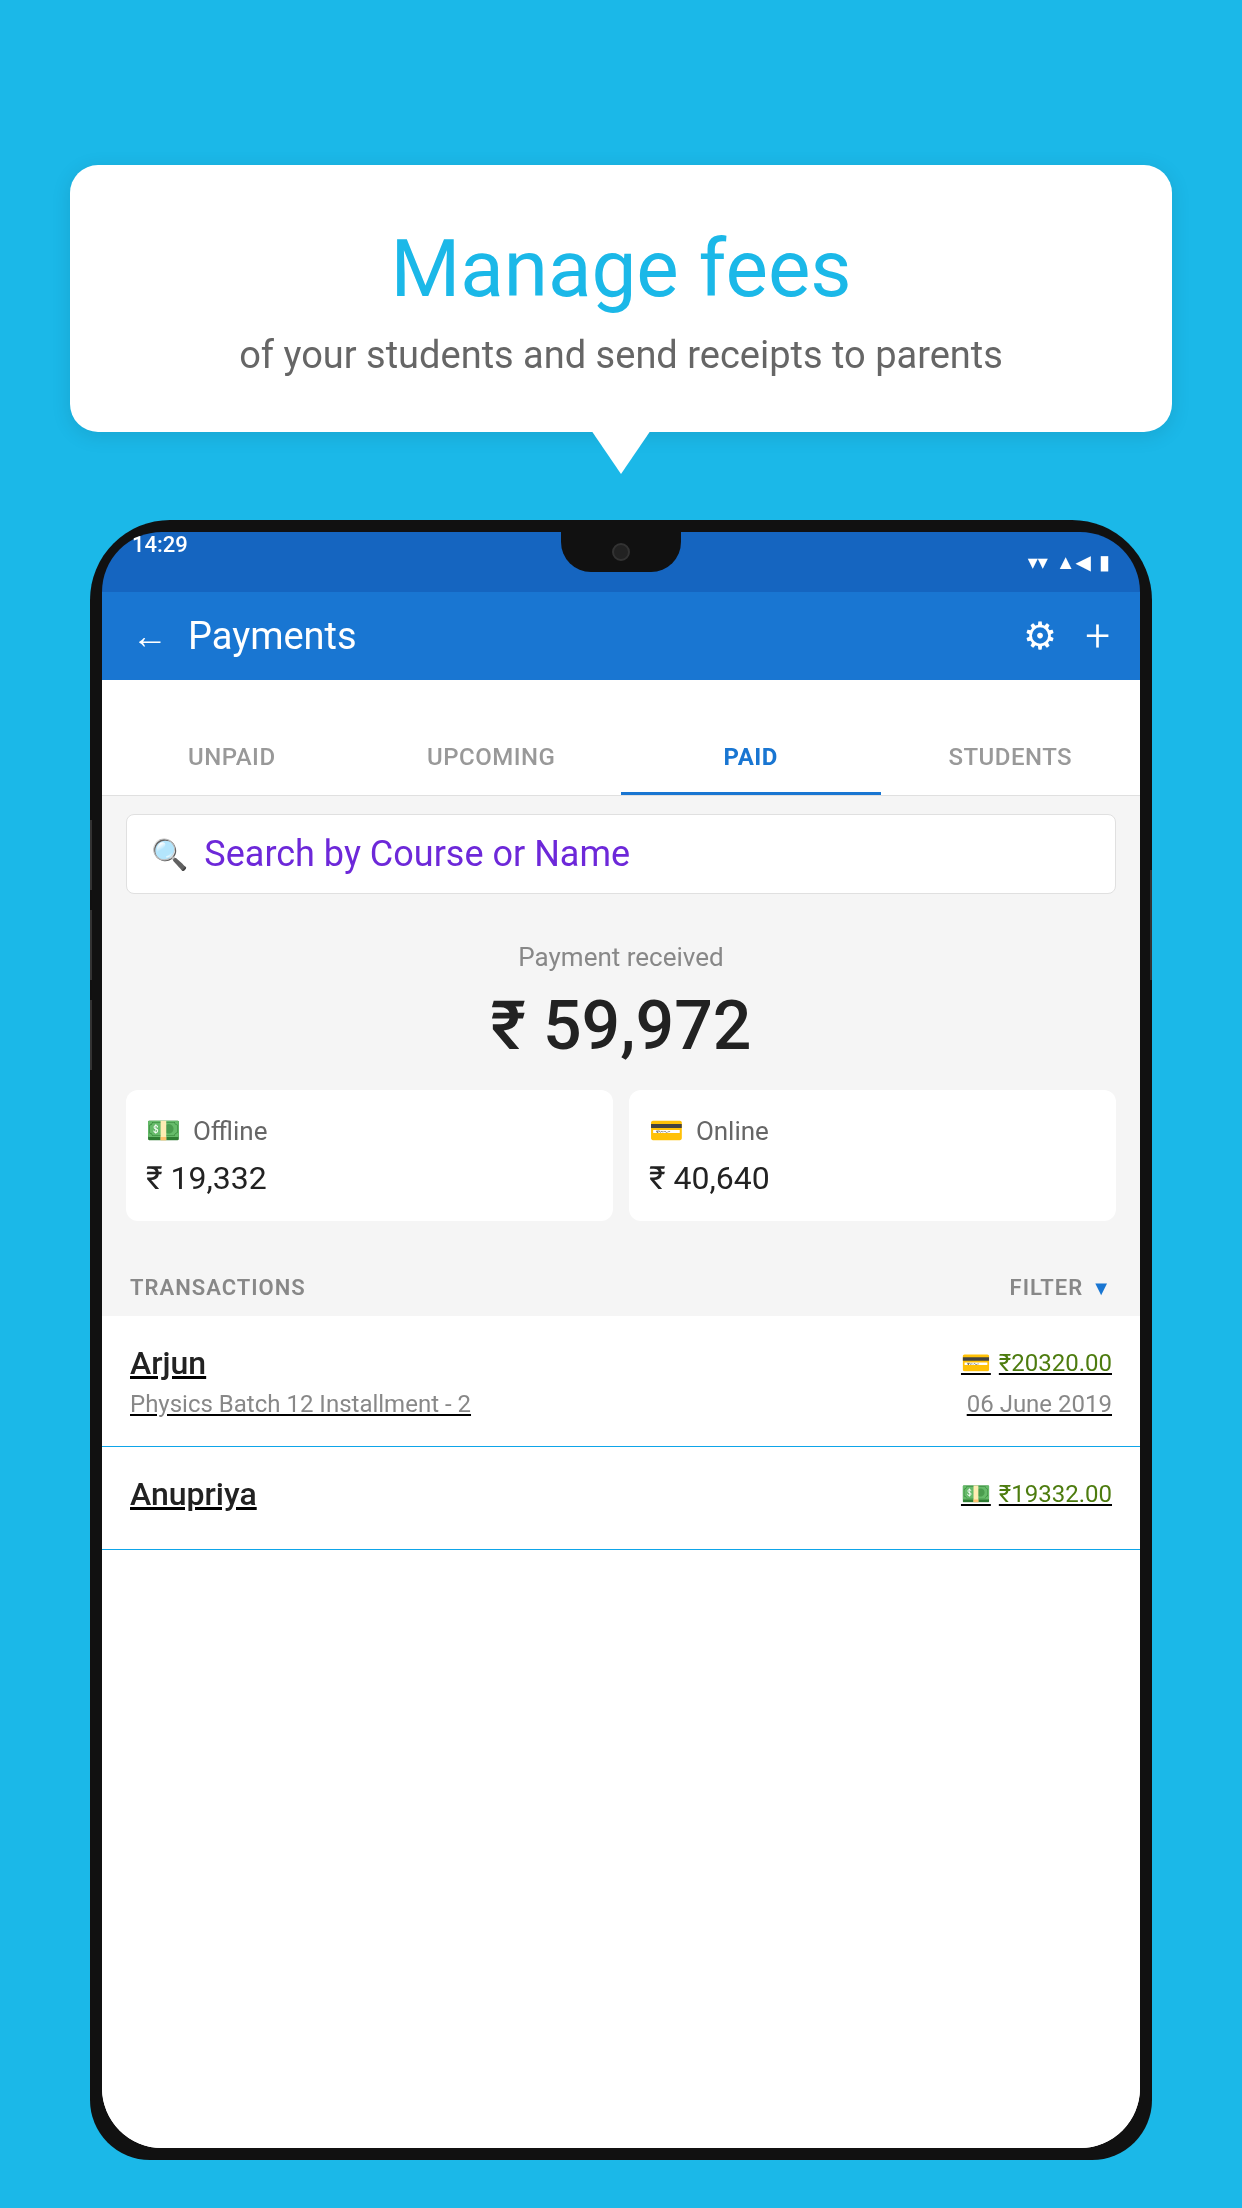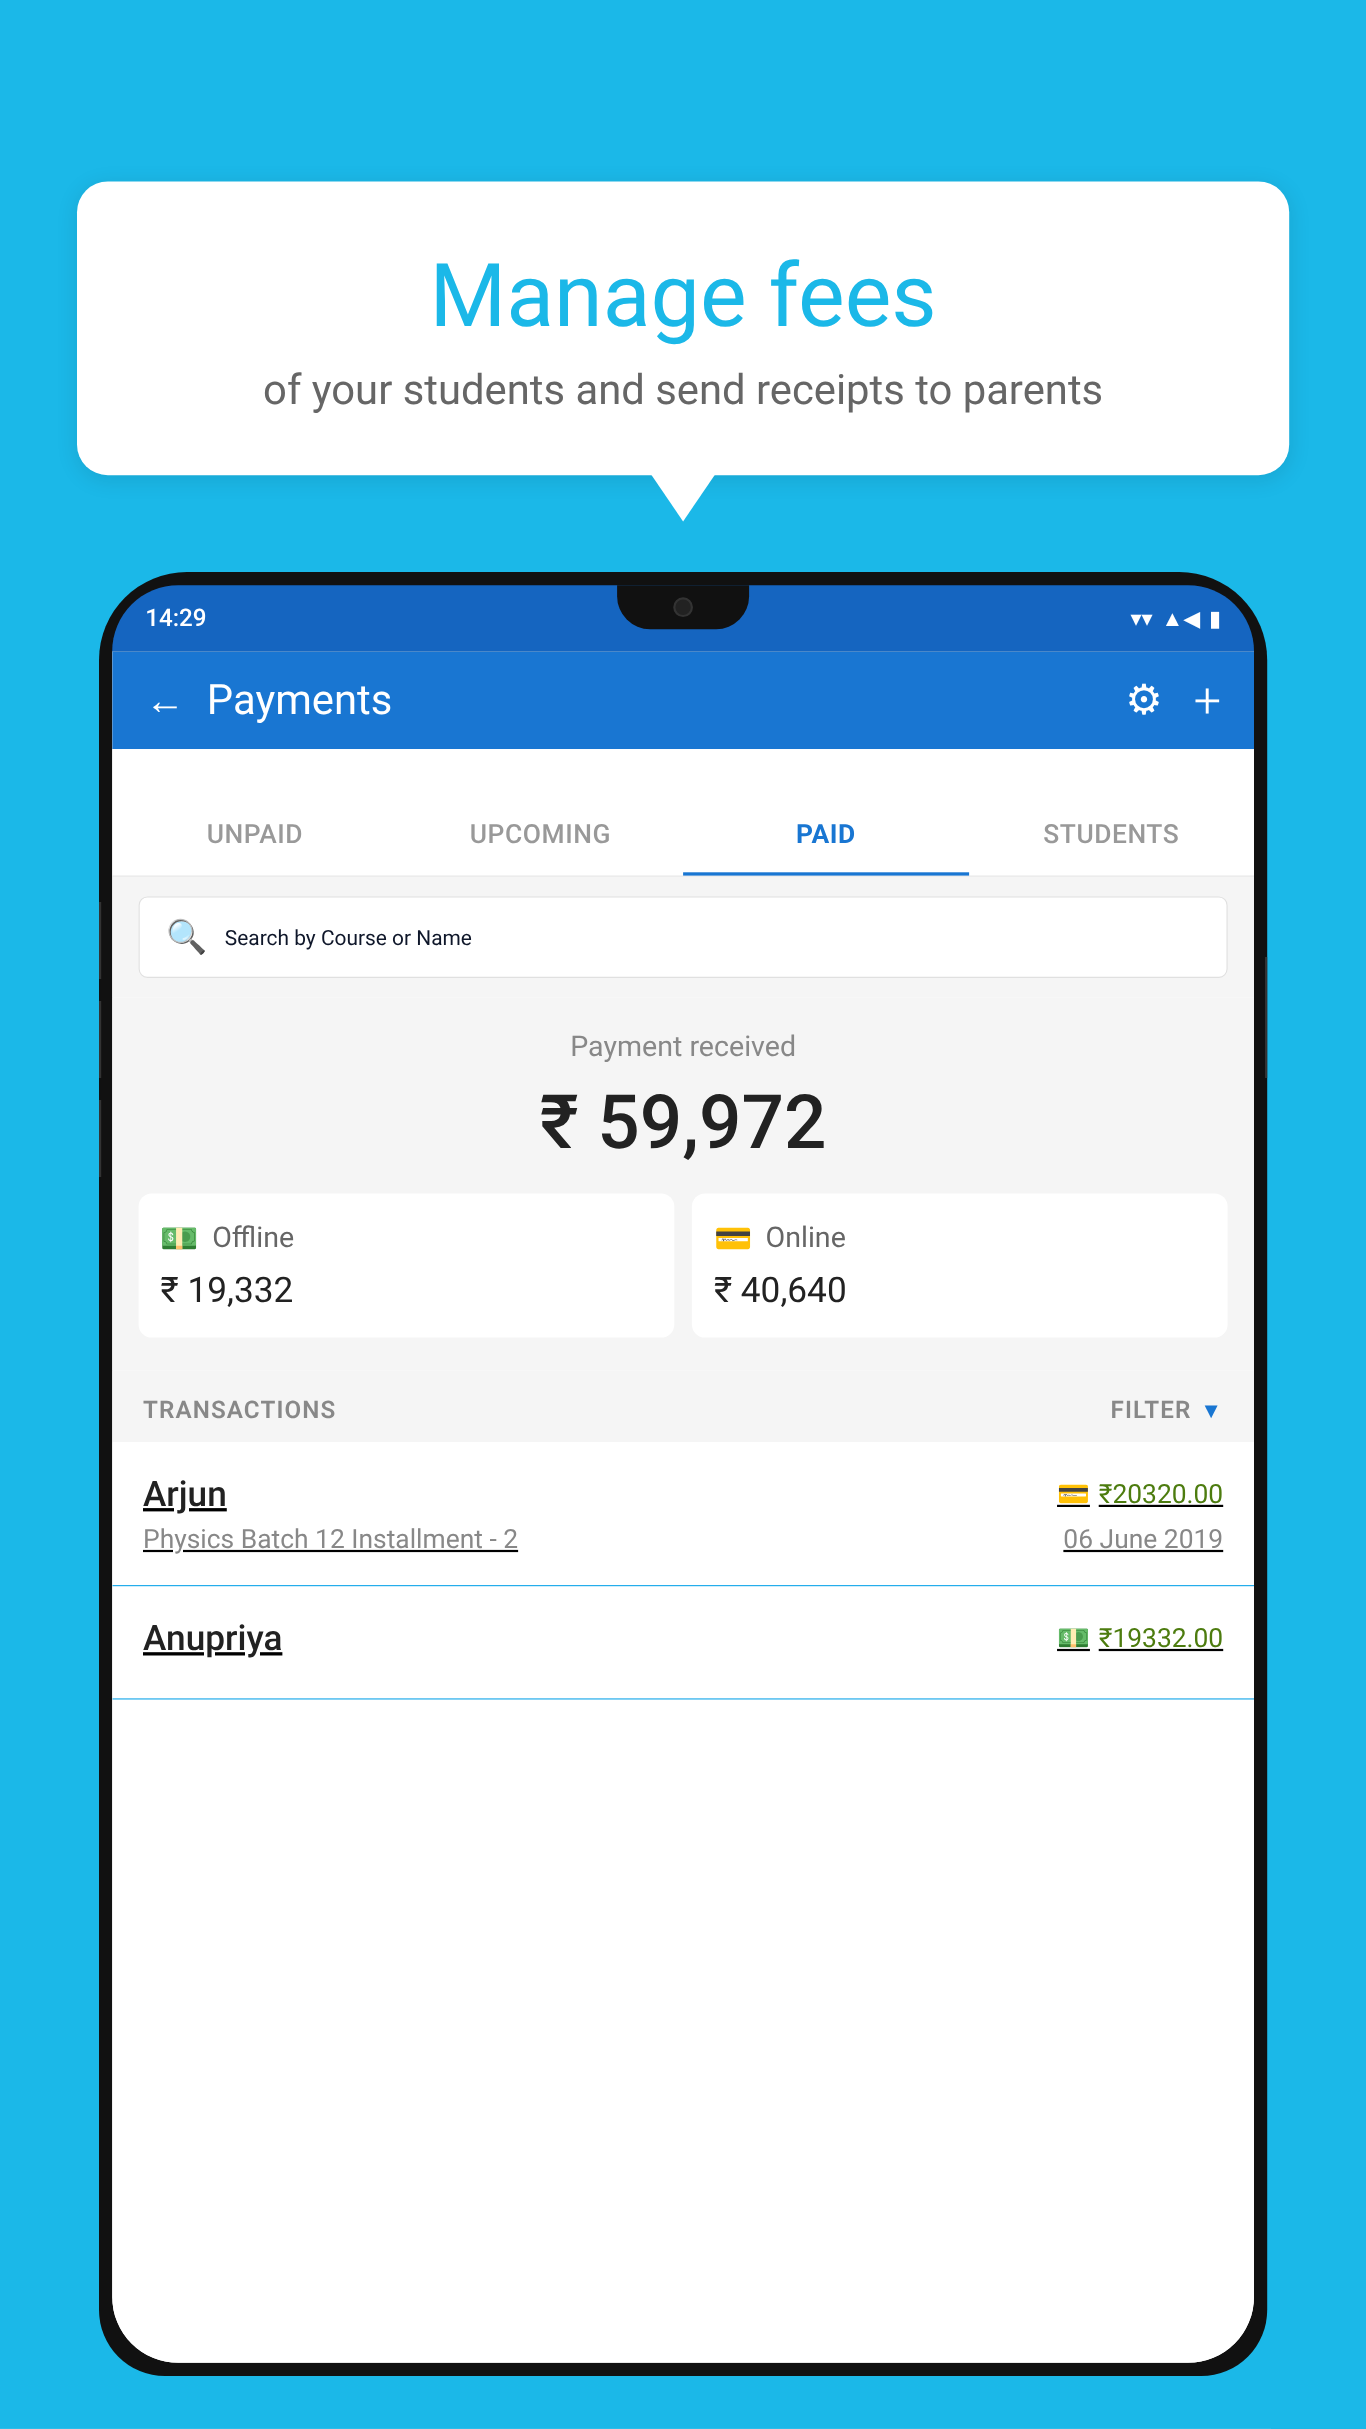--- a/index.html
+++ b/index.html
@@ -67,21 +67,20 @@
       position: relative;
       overflow: hidden;
       height: 1640px;
     }
 
     
     .phone-status-bar {
       background: #1565C0;
       height: 60px;
       display: flex;
-      align-items: center;
       justify-content: space-between;
       padding: 0 30px;
       position: relative;
       border-radius: 68px 68px 0 0;
     }
 
     .phone-notch {
       position: absolute;
       top: 0;
       left: 50%;
@@ -238,22 +237,22 @@
       align-items: center;
       gap: 16px;
     }
 
     .search-icon-el {
       color: #aaa;
       font-size: 30px;
     }
 
     .search-placeholder {
-      color: #0f172a;
-      font-size: 19px;
+      color: #6d28d9;
+      font-size: 36px;
     }
 
     
     .payment-summary {
       background: #f5f5f5;
       padding: 30px 24px;
       text-align: center;
       flex-shrink: 0;
     }
 

